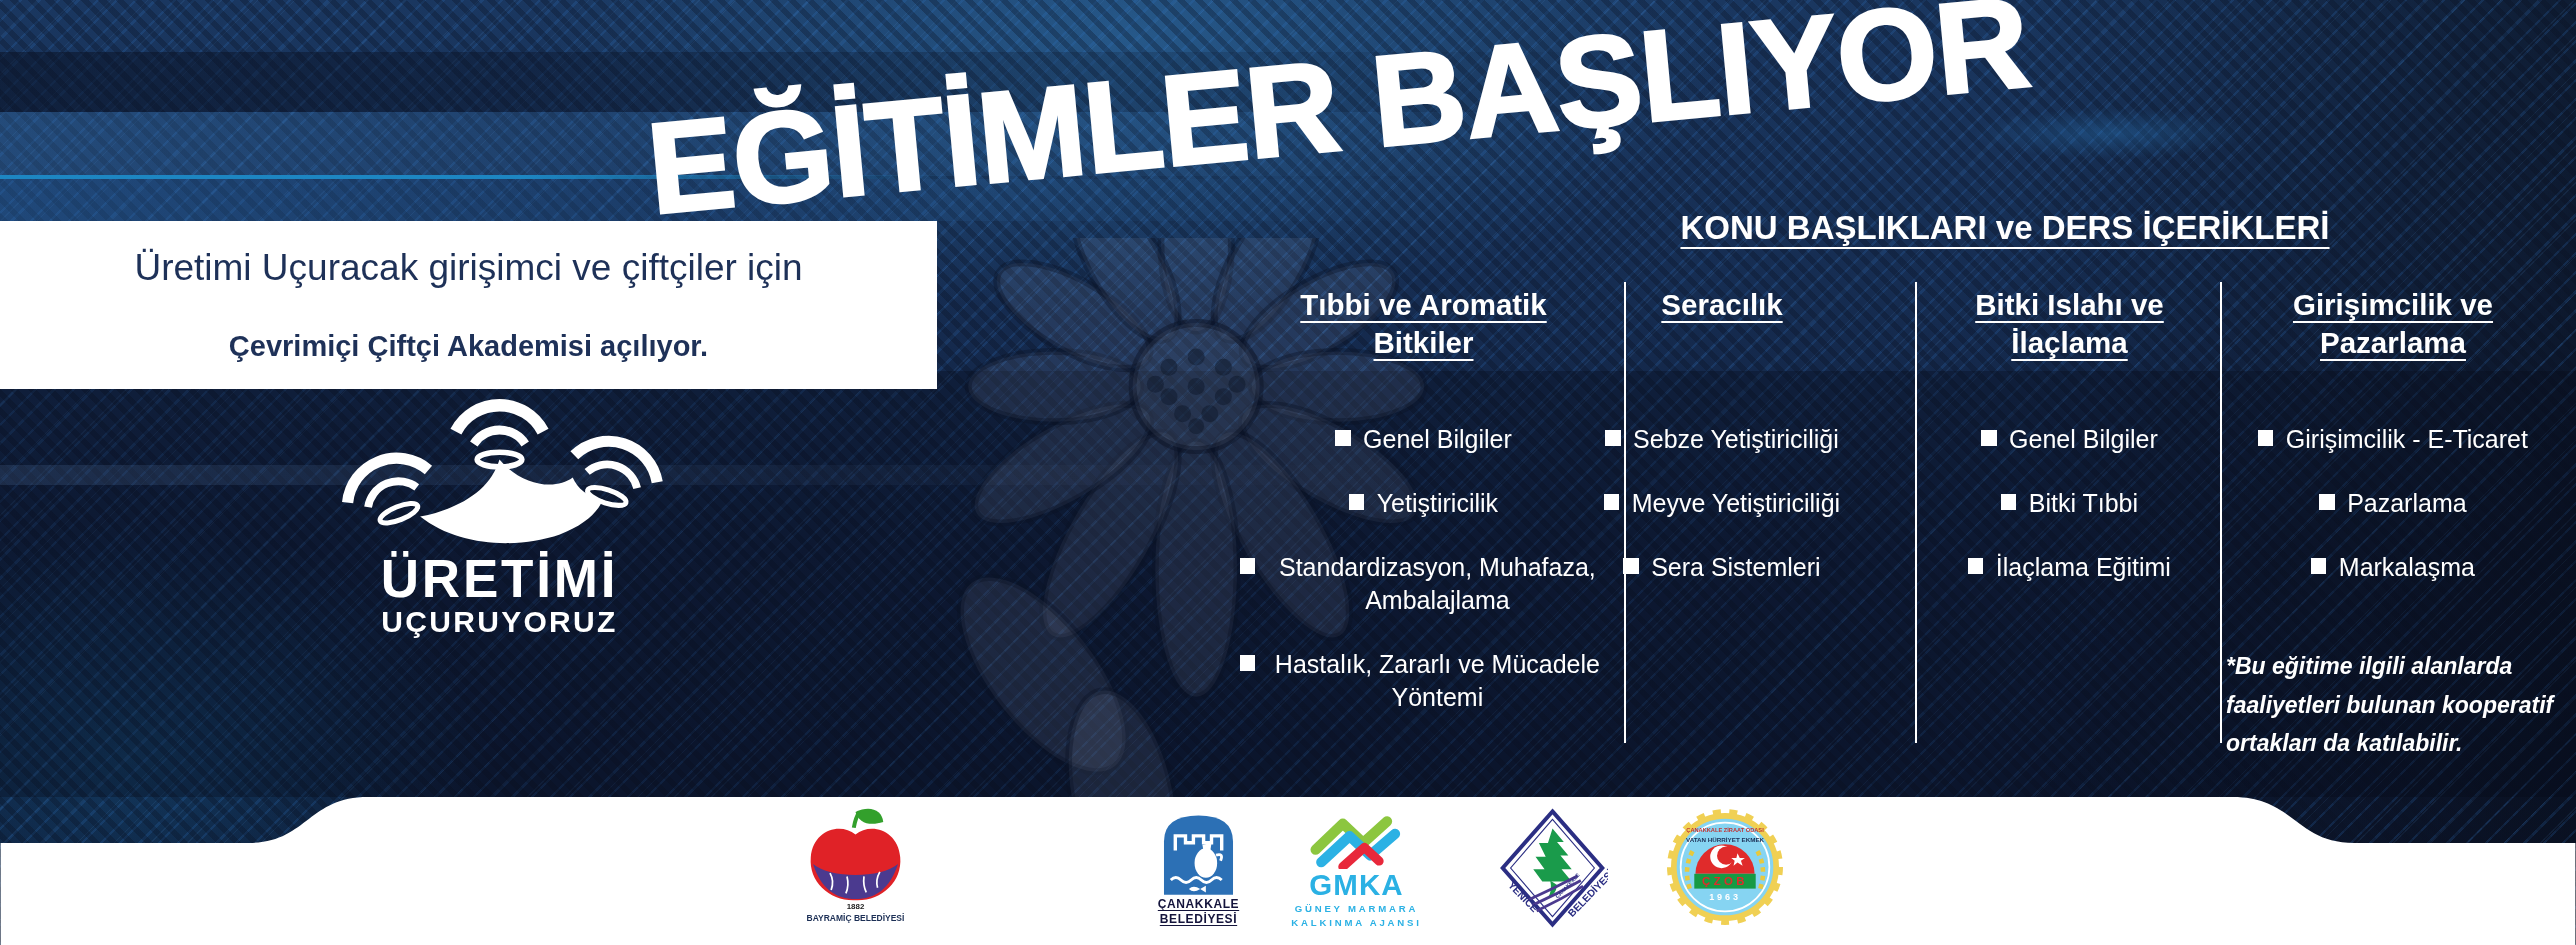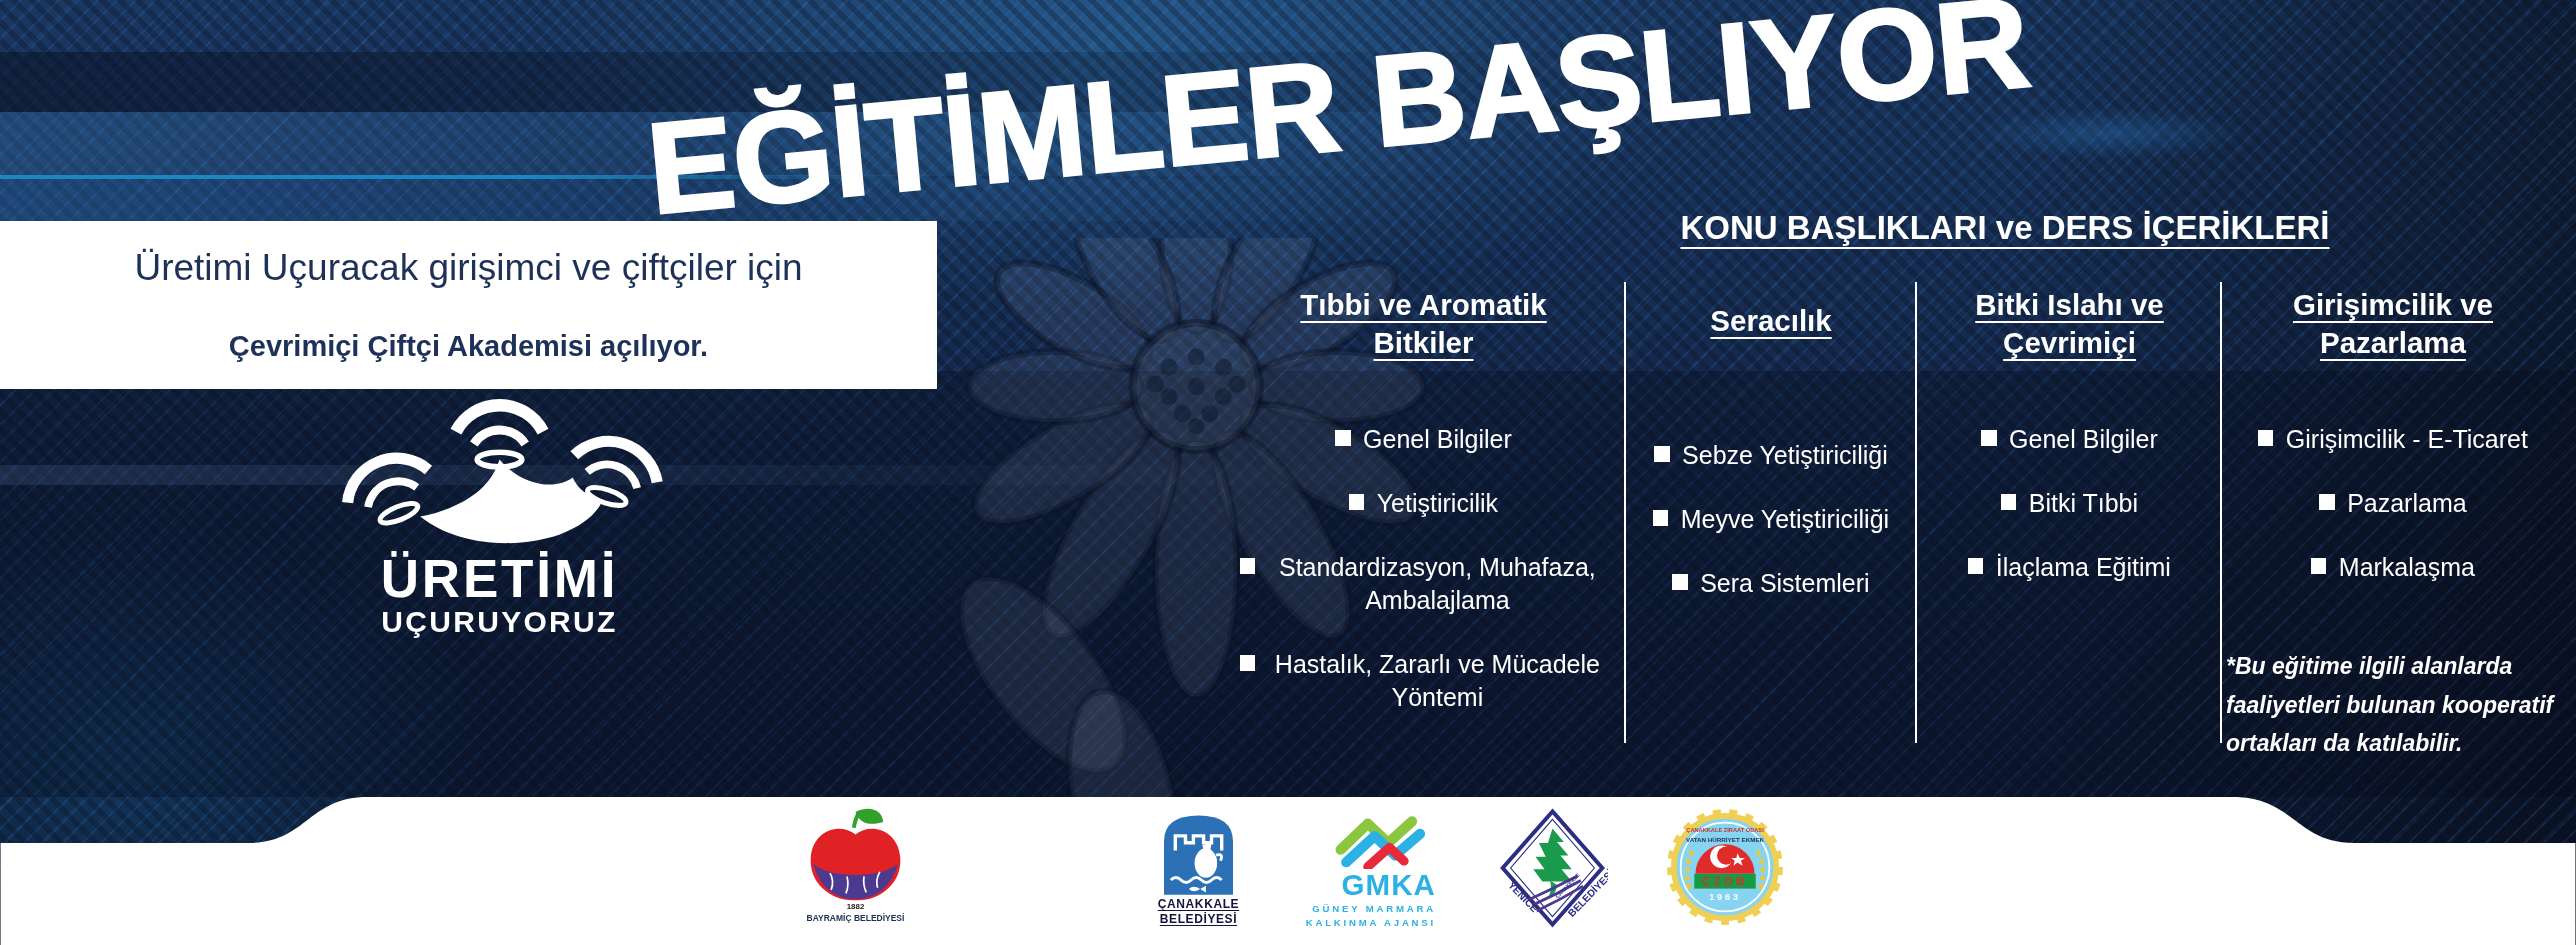--- a/index.html
+++ b/index.html
@@ -52,21 +52,21 @@
   .brand-l2{font-size:30px;font-weight:700;letter-spacing:2.3px;line-height:1.1;}
 
   .topics-heading{
     position:absolute;left:1574px;top:209px;width:862px;margin:0;text-align:center;
     color:#fff;font-size:33px;font-weight:700;
     text-decoration:underline;text-decoration-thickness:2.3px;text-underline-offset:8px;
   }
 
   .col{position:absolute;top:286px;text-align:center;color:#fff;}
   .c1{left:1225px;width:397px;}
-  .c2{left:1628px;width:286px;margin-top:16px;}
+  .c2{left:1579px;width:286px;}
   .c3{left:1919px;width:301px;}
   .c4{left:2223px;width:340px;}
   .col-header-wrap{height:137px;display:flex;align-items:flex-start;justify-content:center;}
   .col-header{
     margin:0;font-size:29.5px;font-weight:700;line-height:1.3;
     text-decoration:underline;text-decoration-thickness:2.3px;text-underline-offset:6.2px;
   }
   .c1 .col-header{max-width:318px;}
   .c3 .col-header{max-width:272px;}
   .c4 .col-header{max-width:284px;}
@@ -215,21 +215,21 @@
         </li>
       <li class="item">
           <span class="bullet"></span>
           <span class="txt">Sera Sistemleri</span>
         </li>
     </ul>
   </div>
 
   <div class="col c3">
     <div class="col-header-wrap">
-      <h3 class="col-header">Bitki Islahı ve Çevrimiçi</h3>
+      <h3 class="col-header">Bitki Islahı ve İlaçlama</h3>
     </div>
     <ul class="items">
       <li class="item">
           <span class="bullet"></span>
           <span class="txt">Genel Bilgiler</span>
         </li>
       <li class="item">
           <span class="bullet"></span>
           <span class="txt">Bitki Tıbbi</span>
         </li>
@@ -295,21 +295,21 @@
       <ellipse cx="88" cy="92" rx="20" ry="26" fill="#ffffff"></ellipse>
       <path d="M82,60 l16,-4 l-2,14 l-12,2 Z" fill="#ffffff"></path>
       <path d="M106,78 q14,-4 8,10" stroke="#ffffff" stroke-width="5" fill="none"></path>
       <path d="M26,122 q9,-9 18,0 t18,0 t18,0 t18,0 t18,0" stroke="#ffffff" stroke-width="5" fill="none"></path>
       <path d="M58,138 q8,-8 20,0 q-12,8 -20,0 Z M78,138 l10,-6 v12 Z" fill="#ffffff"></path>
     </svg>
     <div class="p-cap can-cap">ÇANAKKALE</div>
     <div class="p-cap can-cap">BELEDİYESİ</div>
   </div>
 
-  <div class="partner" style="left:1277px;top:810px;width:159px;align-items:flex-end;">
+  <div class="partner" style="left:1277px;top:810px;width:159px;">
     <svg width="108" height="59" viewBox="0 0 190 104">
       <path d="M22,70 L70,24 L106,58 L148,20" stroke="#8cc63f" stroke-width="18" fill="none" stroke-linecap="round" stroke-linejoin="round"></path>
       <path d="M32,92 L82,46 L118,80 L162,42" stroke="#2bb1e4" stroke-width="18" fill="none" stroke-linecap="round" stroke-linejoin="round"></path>
       <path d="M70,100 L108,66 L134,90" stroke="#e8283b" stroke-width="16" fill="none" stroke-linecap="round" stroke-linejoin="round"></path>
     </svg>
     <div class="gmka-abbr">GMKA</div>
     <div class="gmka-cap">GÜNEY MARMARA</div>
     <div class="gmka-cap">KALKINMA AJANSI</div>
   </div>
 

